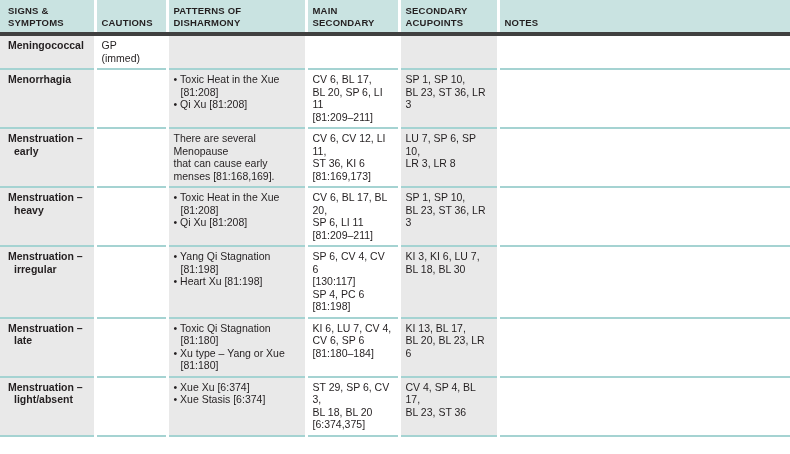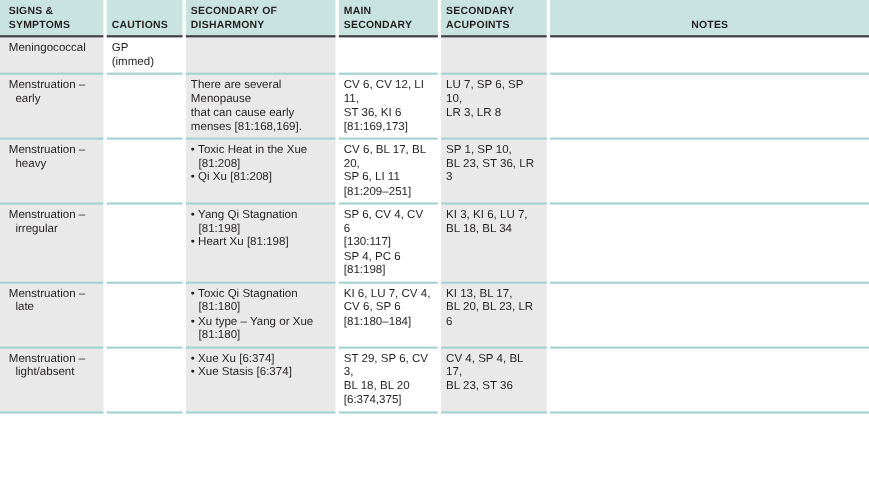--- a/index.html
+++ b/index.html
@@ -25,38 +25,38 @@
     background:#c9e3e1;
     font-size:9.5px;
     font-weight:bold;
     letter-spacing:.2px;
     text-align:left;
     vertical-align:bottom;
     padding:5px 4px 4px 5px;
     white-space:pre-line;
     line-height:11.5px;
     border-right:3px solid #ffffff;
-    border-bottom:2px solid #404040;
+    border-bottom:4px solid #404040;
   }
   thead th:first-child{padding-left:8px;}
-  thead th:last-child{border-right:none;text-align:center;}
+  thead th:last-child{border-right:none;}
 
   tbody tr{border-bottom:2px solid #a5d3d2;}
   tbody td{
     vertical-align:top;
     font-size:10.5px;
     line-height:12.5px;
     padding:3px 5px 4px 5px;
     border-right:3px solid #ffffff;
     white-space:pre-line;
   }
   tbody td:last-child{border-right:none;}
   td.shade{background:#e9e9e9;}
   td.c-signs{
-    font-weight:normal;
+    font-weight:bold;
     padding-left:14px;
     text-indent:-6px;
   }
   td.c-patterns ul{
     margin:0;padding:0;list-style:none;
   }
   td.c-patterns li{
     padding-left:7px;
     text-indent:-7px;
     white-space:pre-line;
@@ -73,37 +73,49 @@
       <col class="c3">
       <col class="c4">
       <col class="c5">
       <col class="c6">
   </colgroup>
   <thead>
     <tr>
       <th>SIGNS &amp;
 SYMPTOMS</th>
       <th>CAUTIONS</th>
-      <th>SECONDARY OF
+      <th>PATTERNS OF
 DISHARMONY</th>
       <th>MAIN
 SECONDARY</th>
       <th>SECONDARY
 ACUPOINTS</th>
       <th>NOTES</th>
     </tr>
   </thead>
   <tbody>
       <tr>
         <td class="c-signs shade">Meningococcal</td>
         <td>GP
 (immed)</td>
         <td class="c-patterns shade"></td>
         <td></td>
         <td class="shade"></td>
+        <td></td>
+      </tr>
+      <tr>
+        <td class="c-signs shade">Menorrhagia</td>
+        <td></td>
+        <td class="c-patterns shade"><ul><li>Toxic Heat in the Xue
+[81:208]</li><li>Qi Xu [81:208]</li></ul></td>
+        <td>CV 6, BL 17,
+BL 20, SP 6, LI 11
+[81:209–211]</td>
+        <td class="shade">SP 1, SP 10,
+BL 23, ST 36, LR 3</td>
         <td></td>
       </tr>
       <tr>
         <td class="c-signs shade">Menstruation –
 early</td>
         <td></td>
         <td class="c-patterns shade">There are several Menopause
 that can cause early
 menses [81:168,169].</td>
         <td>CV 6, CV 12, LI 11,
@@ -114,37 +126,37 @@
         <td></td>
       </tr>
       <tr>
         <td class="c-signs shade">Menstruation –
 heavy</td>
         <td></td>
         <td class="c-patterns shade"><ul><li>Toxic Heat in the Xue
 [81:208]</li><li>Qi Xu [81:208]</li></ul></td>
         <td>CV 6, BL 17, BL 20,
 SP 6, LI 11
-[81:209–251]</td>
+[81:209–211]</td>
         <td class="shade">SP 1, SP 10,
 BL 23, ST 36, LR 3</td>
         <td></td>
       </tr>
       <tr>
         <td class="c-signs shade">Menstruation –
 irregular</td>
         <td></td>
         <td class="c-patterns shade"><ul><li>Yang Qi Stagnation
 [81:198]</li><li>Heart Xu [81:198]</li></ul></td>
         <td>SP 6, CV 4, CV 6
 [130:117]
 SP 4, PC 6
 [81:198]</td>
         <td class="shade">KI 3, KI 6, LU 7,
-BL 18, BL 34</td>
+BL 18, BL 30</td>
         <td></td>
       </tr>
       <tr>
         <td class="c-signs shade">Menstruation –
 late</td>
         <td></td>
         <td class="c-patterns shade"><ul><li>Toxic Qi Stagnation
 [81:180]</li><li>Xu type – Yang or Xue
 [81:180]</li></ul></td>
         <td>KI 6, LU 7, CV 4,

